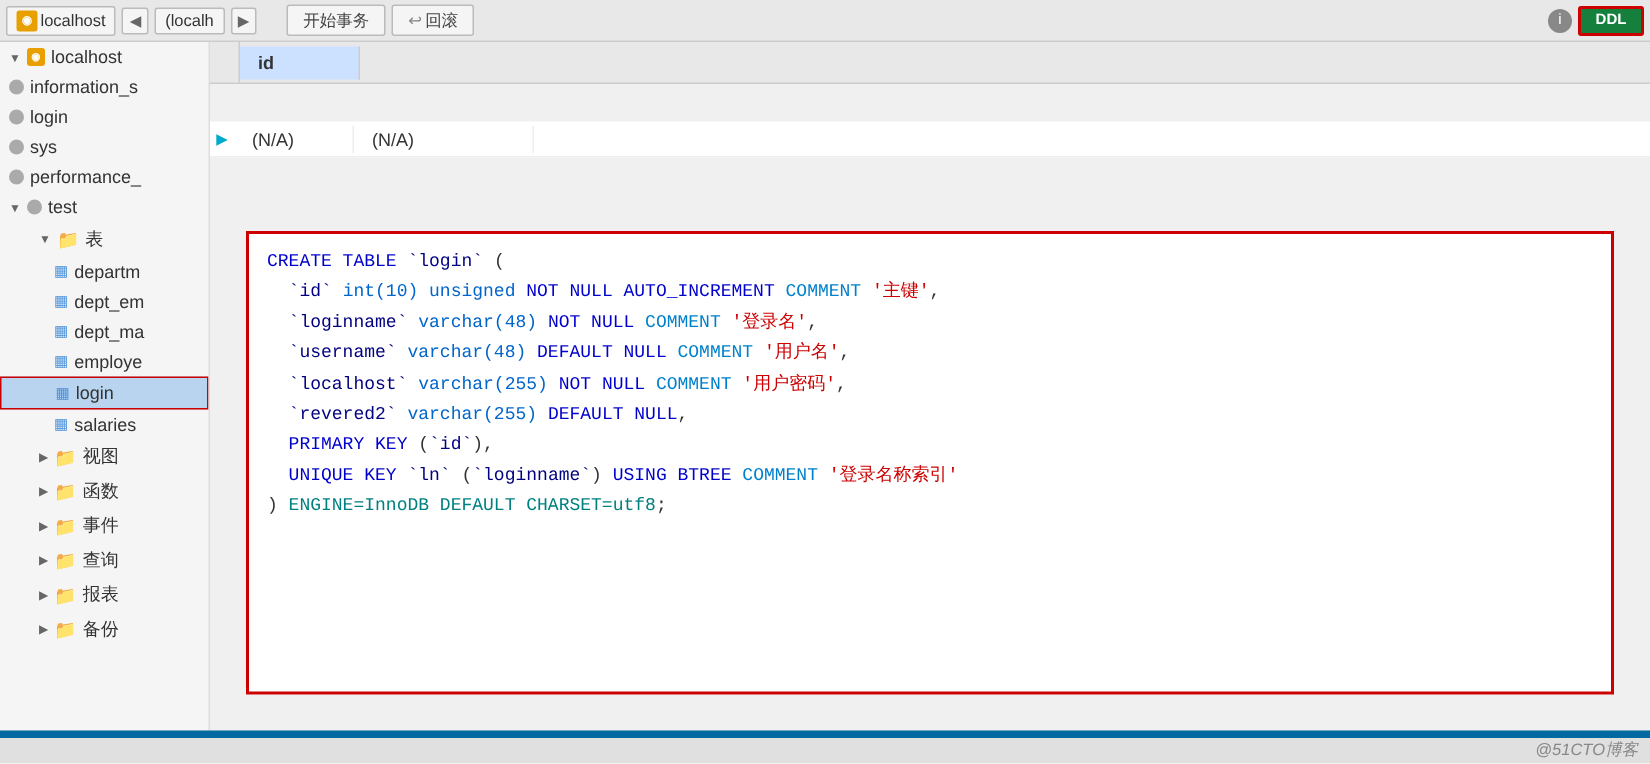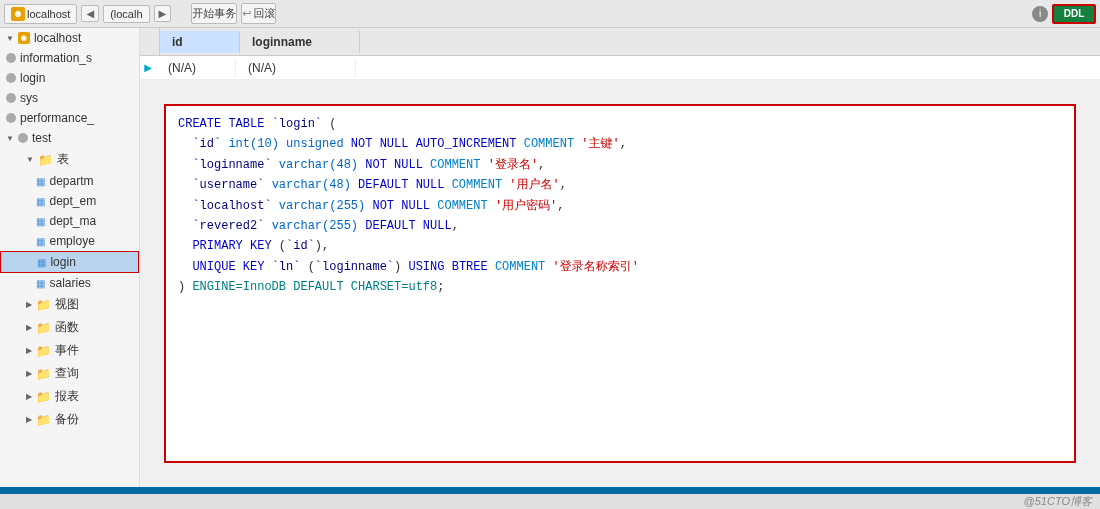--- a/index.html
+++ b/index.html
@@ -46,21 +46,21 @@
       align-items: center;
       justify-content: center;
       color: white;
       font-size: 8px;
       font-weight: bold;
     }
     .btn-small {
       display: flex;
       align-items: center;
       gap: 2px;
-      padding: 2px 0;
+      padding: 2px 10px;
       background: #f5f5f5;
       border: 1px solid #bbb;
       border-radius: 2px;
       cursor: pointer;
       font-size: 11px;
       color: #444;
     }
     .arrow-btn {
       padding: 2px 4px;
       background: #f5f5f5;
@@ -135,20 +135,21 @@
       font-size: 8px;
       color: #666;
     }
 
     
     .right-panel {
       flex: 1;
       display: flex;
       flex-direction: column;
       overflow: hidden;
+      gap: 25px;
     }
 
     
     .column-area {
       height: 28px;
       background: #e8e8e8;
       border-bottom: 1px solid #ccc;
       display: flex;
       align-items: center;
       flex-shrink: 0;
@@ -204,21 +205,21 @@
     .str { color: #cc0000; }
     .tbl { color: #000080; }
     .type { color: #0066cc; }
     .cn { color: #008080; }
     .punc { color: #333; }
 
     
     .bottom-bar {
       height: 22px;
       background: #e0e0e0;
-      border-top: 7px solid #0369a1;
+      border-top: 5px solid #0369a1;
       display: flex;
       align-items: flex-start;
       padding: 0 8px;
       justify-content: flex-end;
       flex-shrink: 0;
     }
     .watermark {
       font-size: 11px;
       color: #888;
       font-style: italic;
@@ -362,21 +363,20 @@
       <span>📁</span>
       <span>备份</span>
     </div>
   </div>
 
   <div class="right-panel">
 
     <div class="column-area">
       <div style="width:20px;border-right:1px solid #ccc;height:100%;"></div>
       <div class="col-header" style="background:#cce0ff;min-width:80px;">id</div>
-      <div class="col-header" style="min-width:120px;">loginname</div>
     </div>
 
     <div class="data-row">
       <div class="row-indicator">▶</div>
       <div class="data-cell" style="min-width:80px;">(N/A)</div>
       <div class="data-cell" style="min-width:120px;">(N/A)</div>
     </div>
 
     <div class="sql-area">
       <div>

